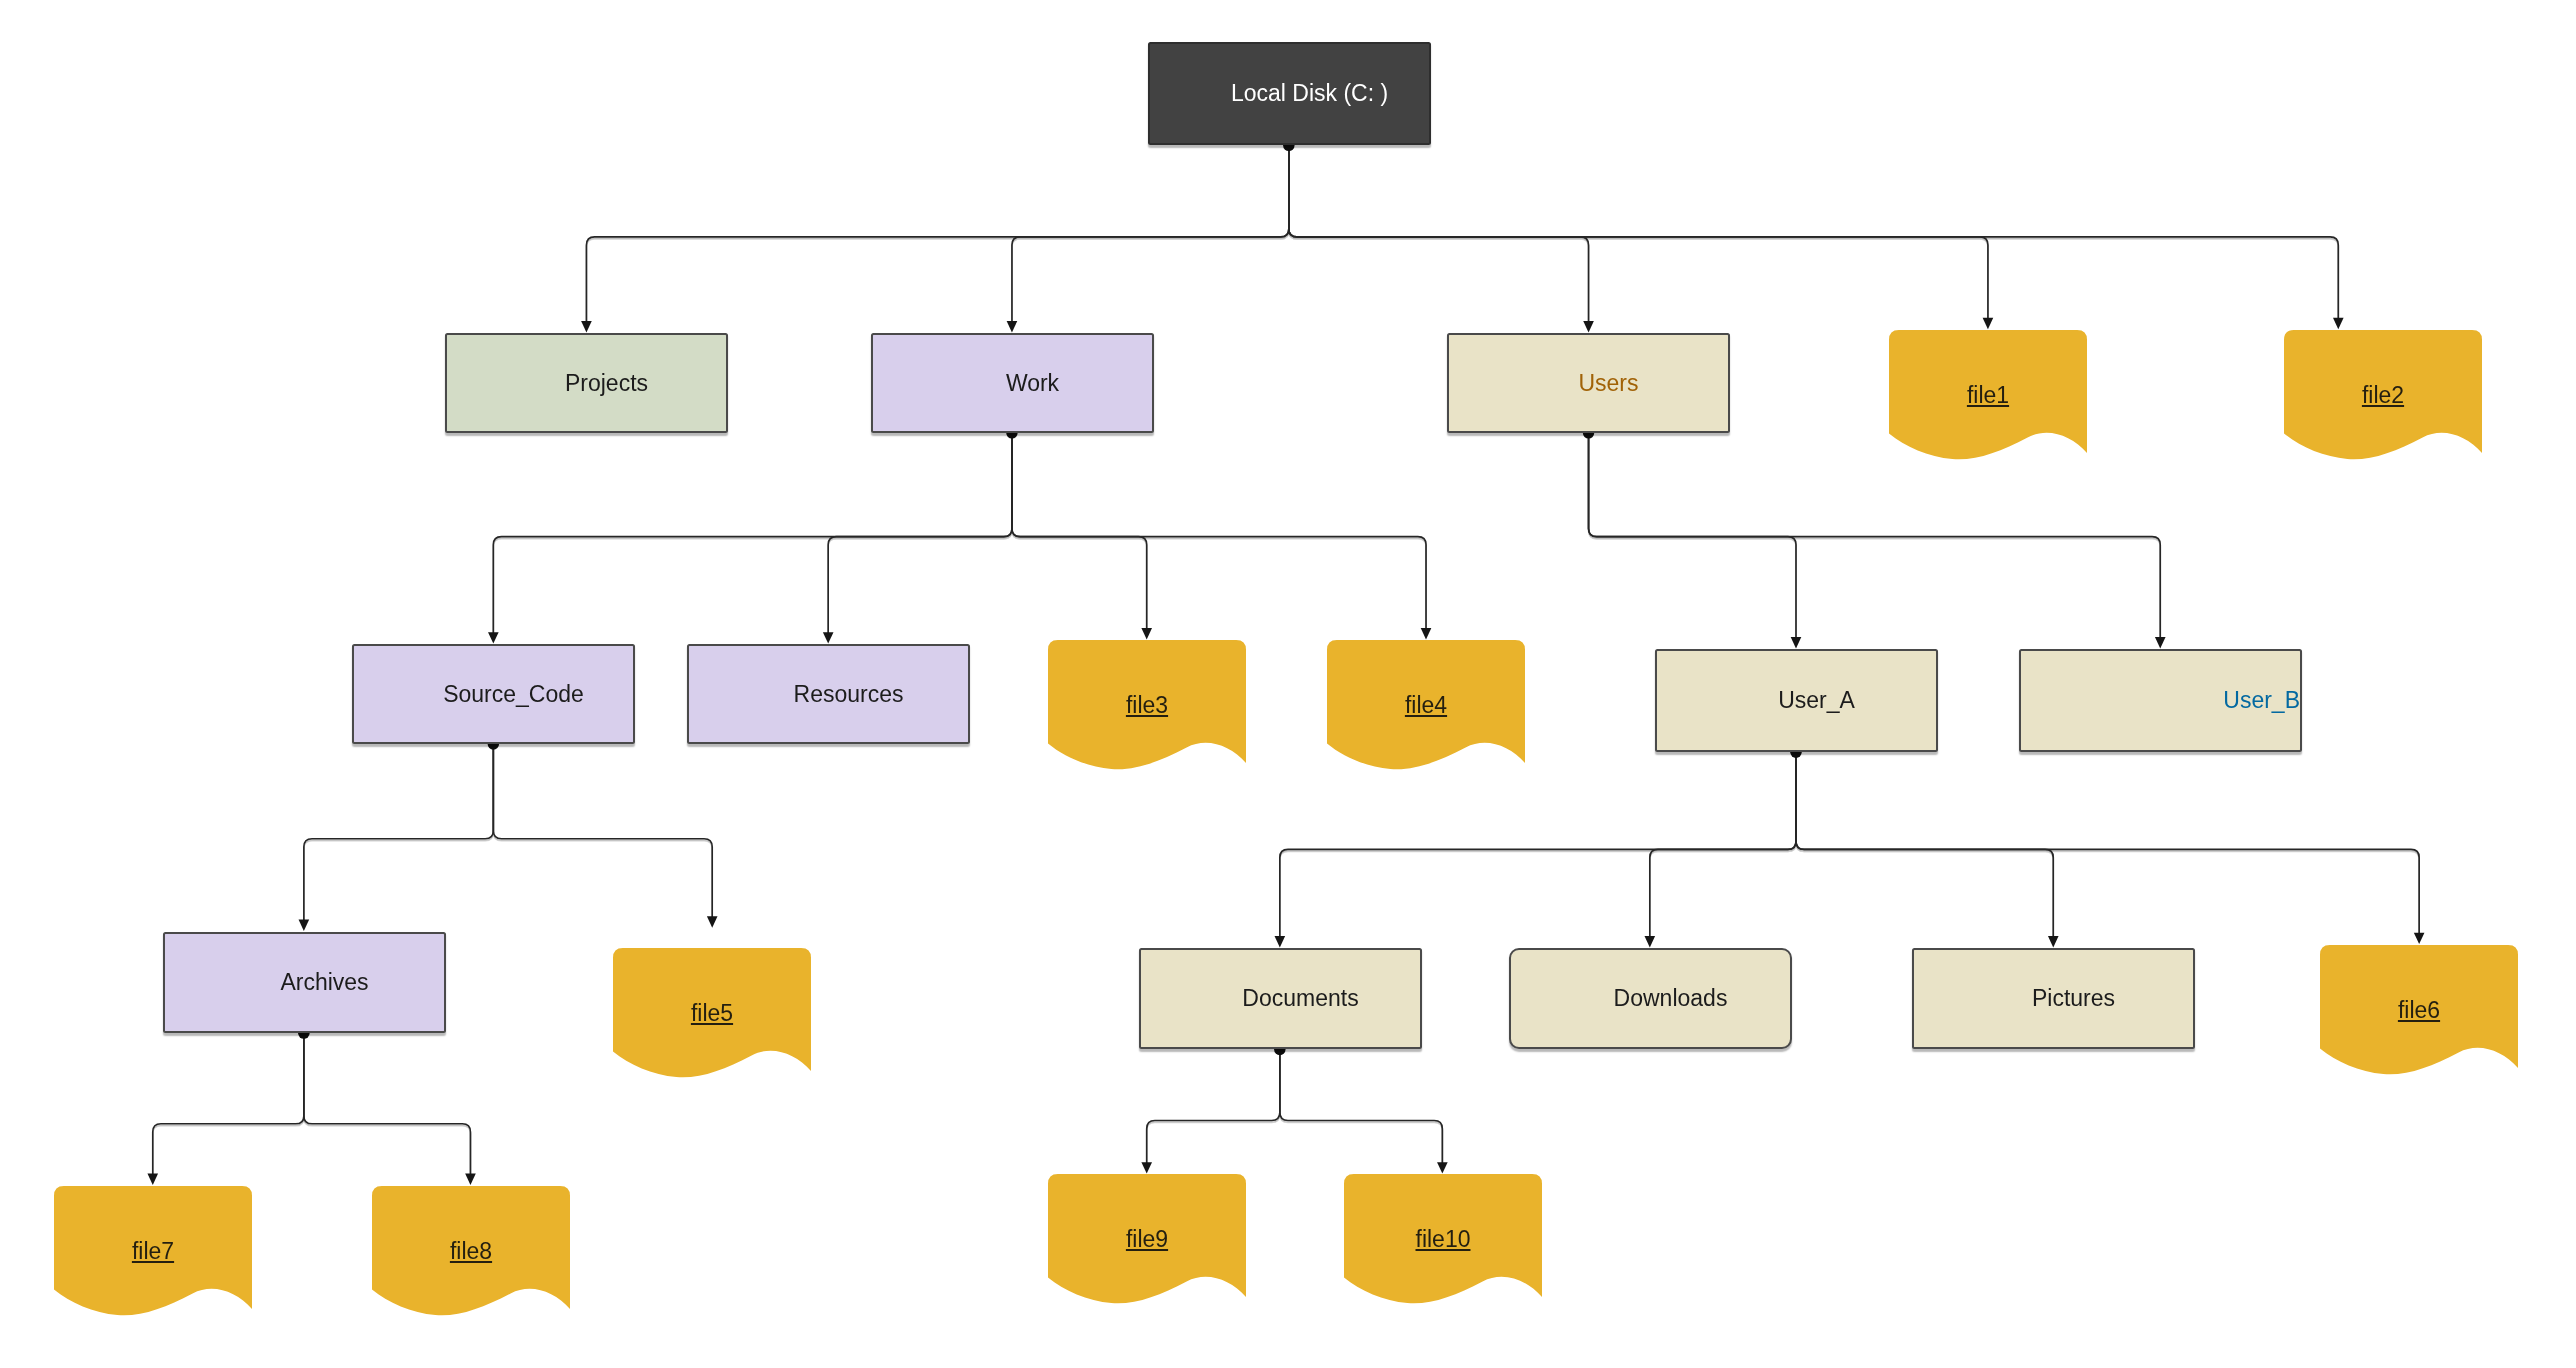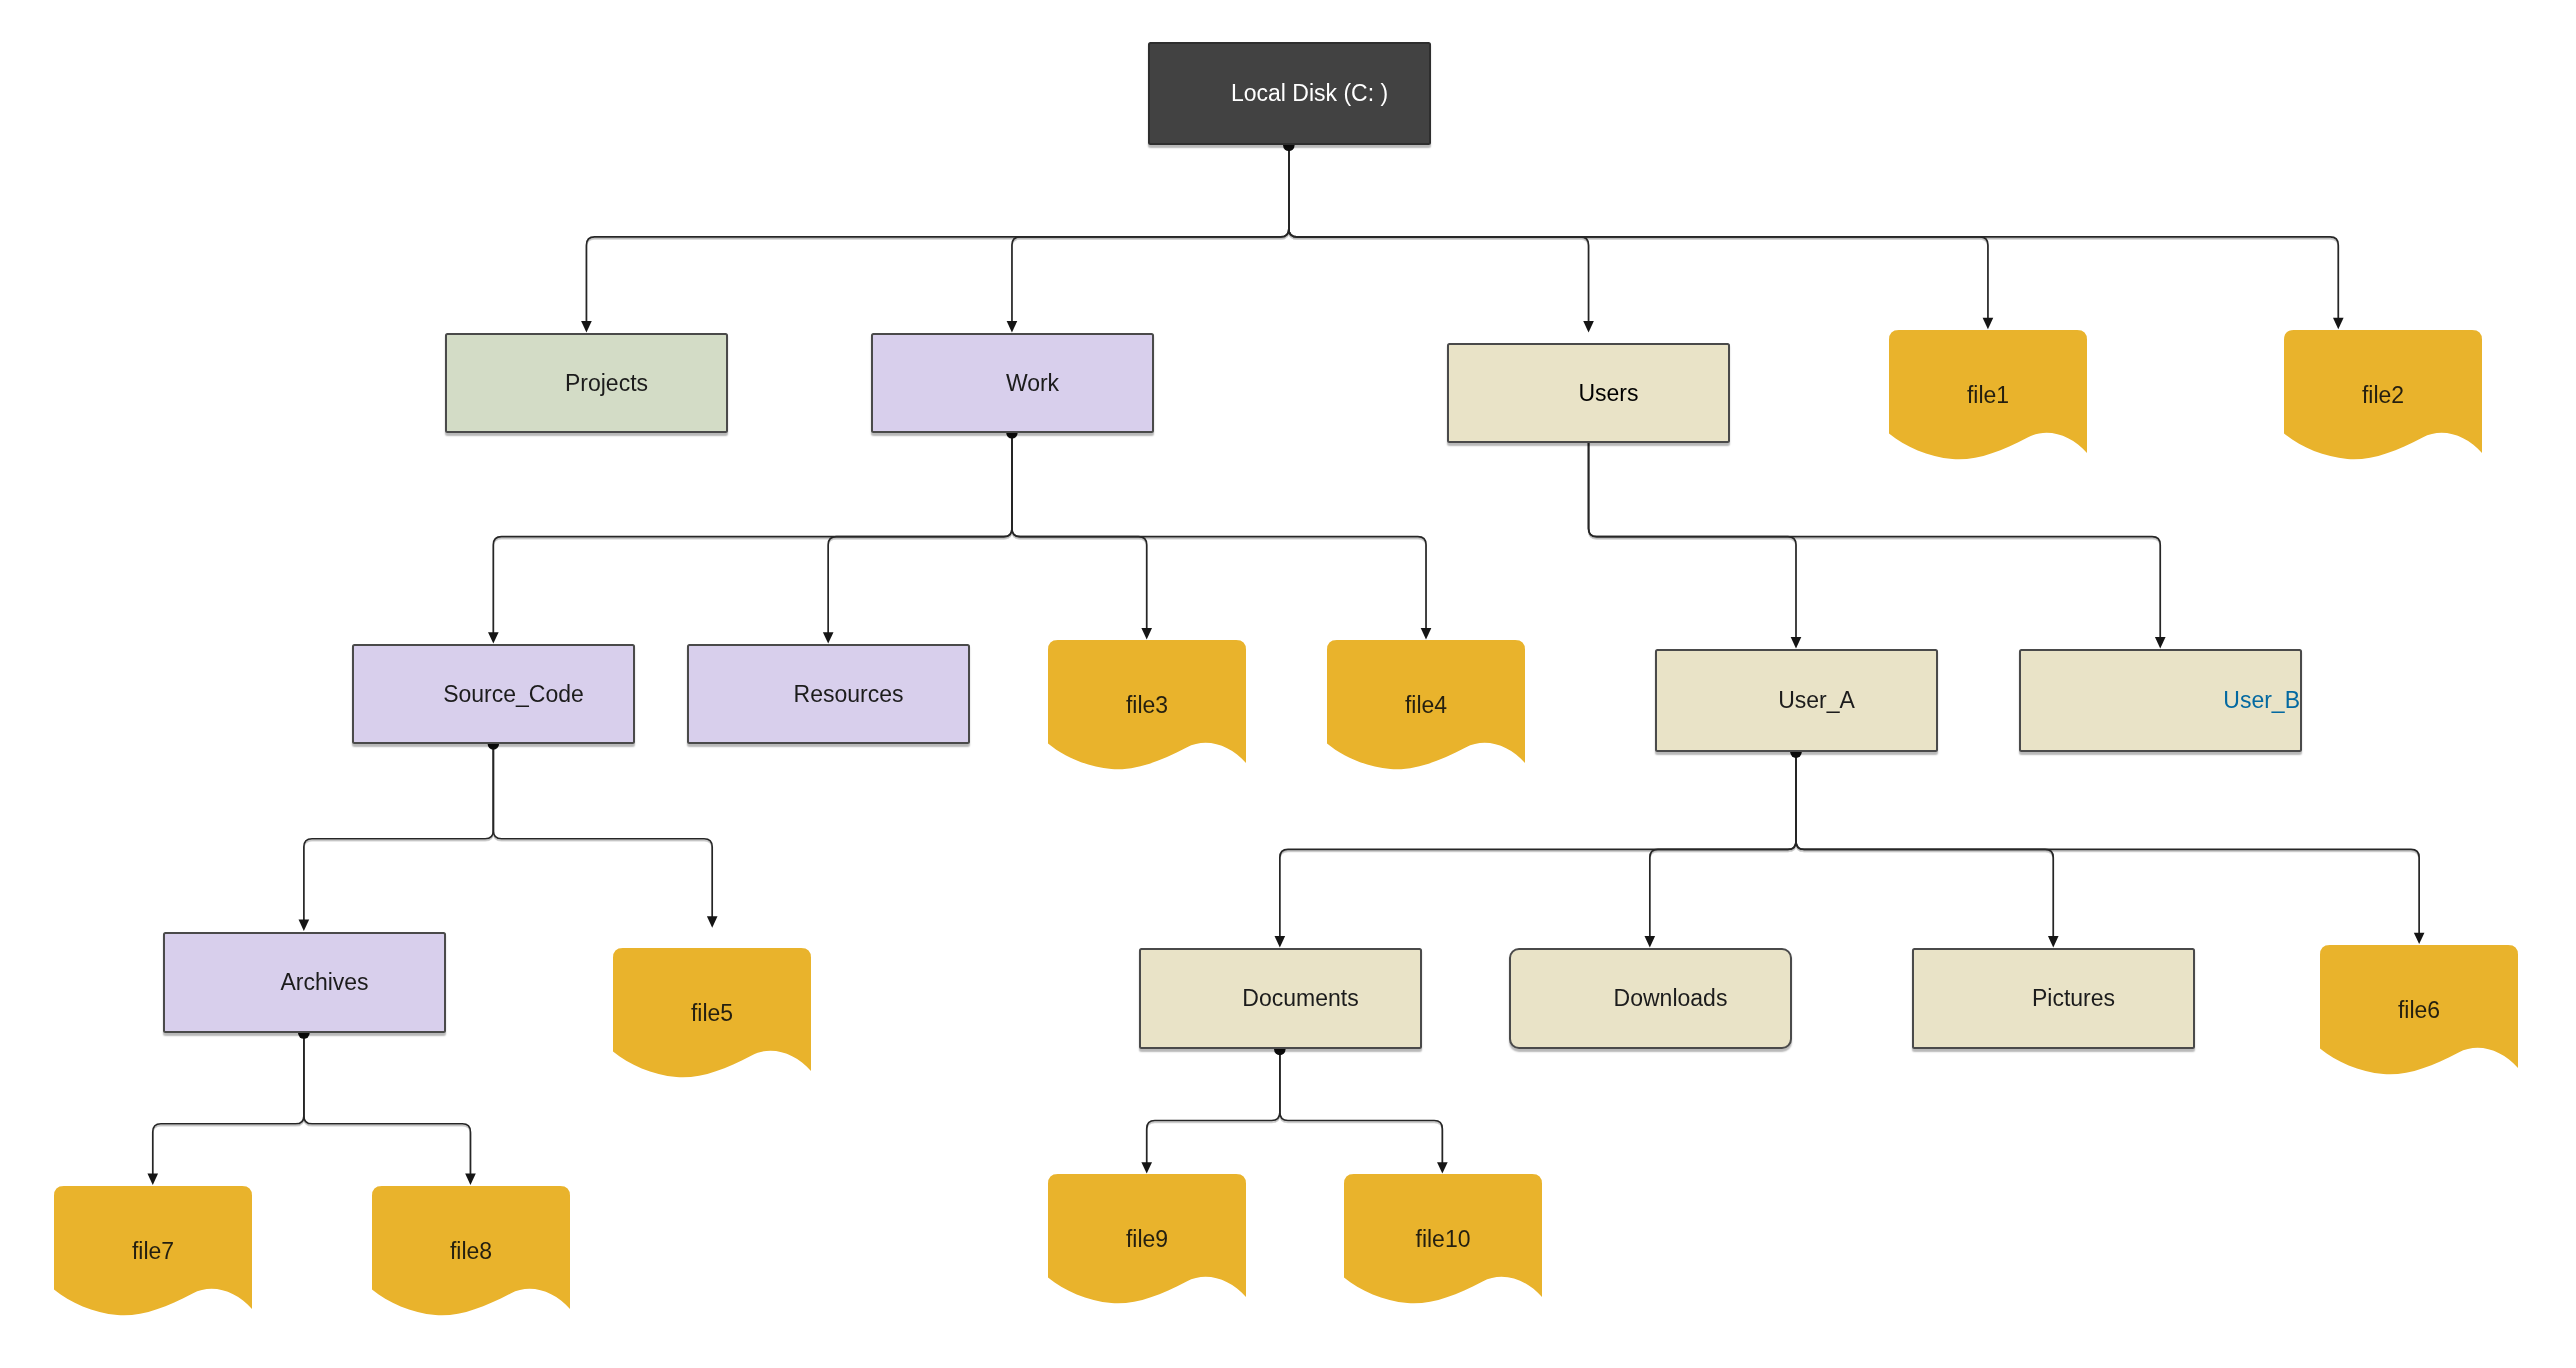--- a/index.html
+++ b/index.html
@@ -27,21 +27,21 @@
   }
   .file-node{
     position:absolute;
     display:flex;align-items:center;justify-content:center;
     font-size:23px;
     color:#241f10;
     cursor:default;
     text-align:center;
   }
   .file-node svg{position:absolute;left:0;top:0;overflow:visible;}
-  .file-node .label{position:relative;}
+  .file-node .label{position:relative;text-decoration:underline;}
   .node .label{position:relative;}
 </style>
 </head>
 <body>
 
 <div id="canvas" style="width: 2576px; height: 1368px; background: rgb(255, 255, 255);">
     <svg id="edge-svg" width="2576" height="1368" viewBox="0 0 3154 1675">
       <g class="edge-lines">
         <path d="M 1578 178 L 1578 280 Q 1578 290 1568 290 L 728 290 Q 718 290 718 300 L 718 396" class="edge-path" stroke="#262626"></path>
         <path d="M 1578 178 L 1578 280 Q 1578 290 1568 290 L 1249 290 Q 1239 290 1239 300 L 1239 396" class="edge-path" stroke="#262626"></path>
@@ -98,21 +98,21 @@
     </svg>
     <div class="node" style="left: 1148px; top: 42px; width: 283px; height: 103px; background: rgb(66, 66, 66); color: rgb(255, 255, 255); border-color: rgb(46, 46, 46);">
       <span class="label">Local Disk (C: )</span>
     </div>
     <div class="node" style="left: 445px; top: 333px; width: 283px; height: 100px; background: rgb(211, 220, 198); color: rgb(28, 28, 28); border-color: rgb(74, 74, 74);">
       <span class="label">Projects</span>
     </div>
     <div class="node" style="left: 871px; top: 333px; width: 283px; height: 100px; background: rgb(216, 207, 236); color: rgb(28, 28, 28); border-color: rgb(74, 74, 74);">
       <span class="label">Work</span>
     </div>
-    <div class="node" style="left: 1447px; top: 343px; width: 283px; height: 100px; background: rgb(233, 227, 199); color: #000000; border-color: rgb(74, 74, 74);">
+    <div class="node" style="left: 1447px; top: 333px; width: 283px; height: 100px; background: rgb(233, 227, 199); color: #a16207; border-color: rgb(74, 74, 74);">
       <span class="label">Users</span>
     </div>
     <div class="file-node" style="left: 1889px; top: 330px; width: 198px; height: 131px;">
       <svg width="198" height="131" viewBox="0 0 242 160">
         <path d="M 0 126.4 L 0 12 Q 0 0 12 0 L 230 0 Q 242 0 242 12 L 242 150.39999999999998 C 222.64000000000001 128 193.60000000000002 118.4 169.39999999999998 131.2 C 135.52 148.8 106.48 160 77.44 157.6 C 48.400000000000006 155.2 19.36 142.4 0 126.4 Z" fill="#e9b32c"></path>
       </svg>
       <span class="label">file1</span>
     </div>
     <div class="file-node" style="left: 2240px; top: 330px; width: 198px; height: 131px; margin-left: 44px;">
       <svg width="198" height="131" viewBox="0 0 242 160">

